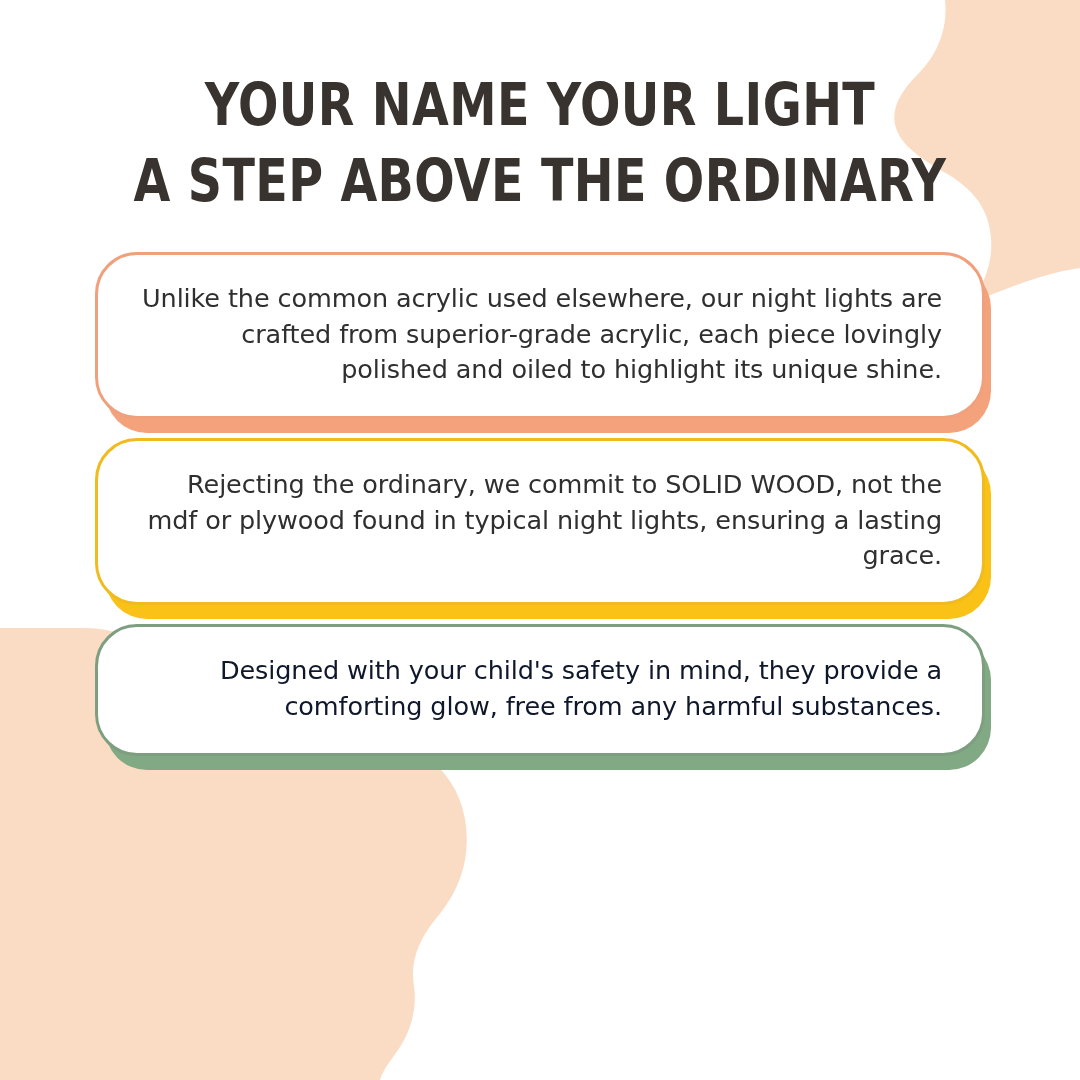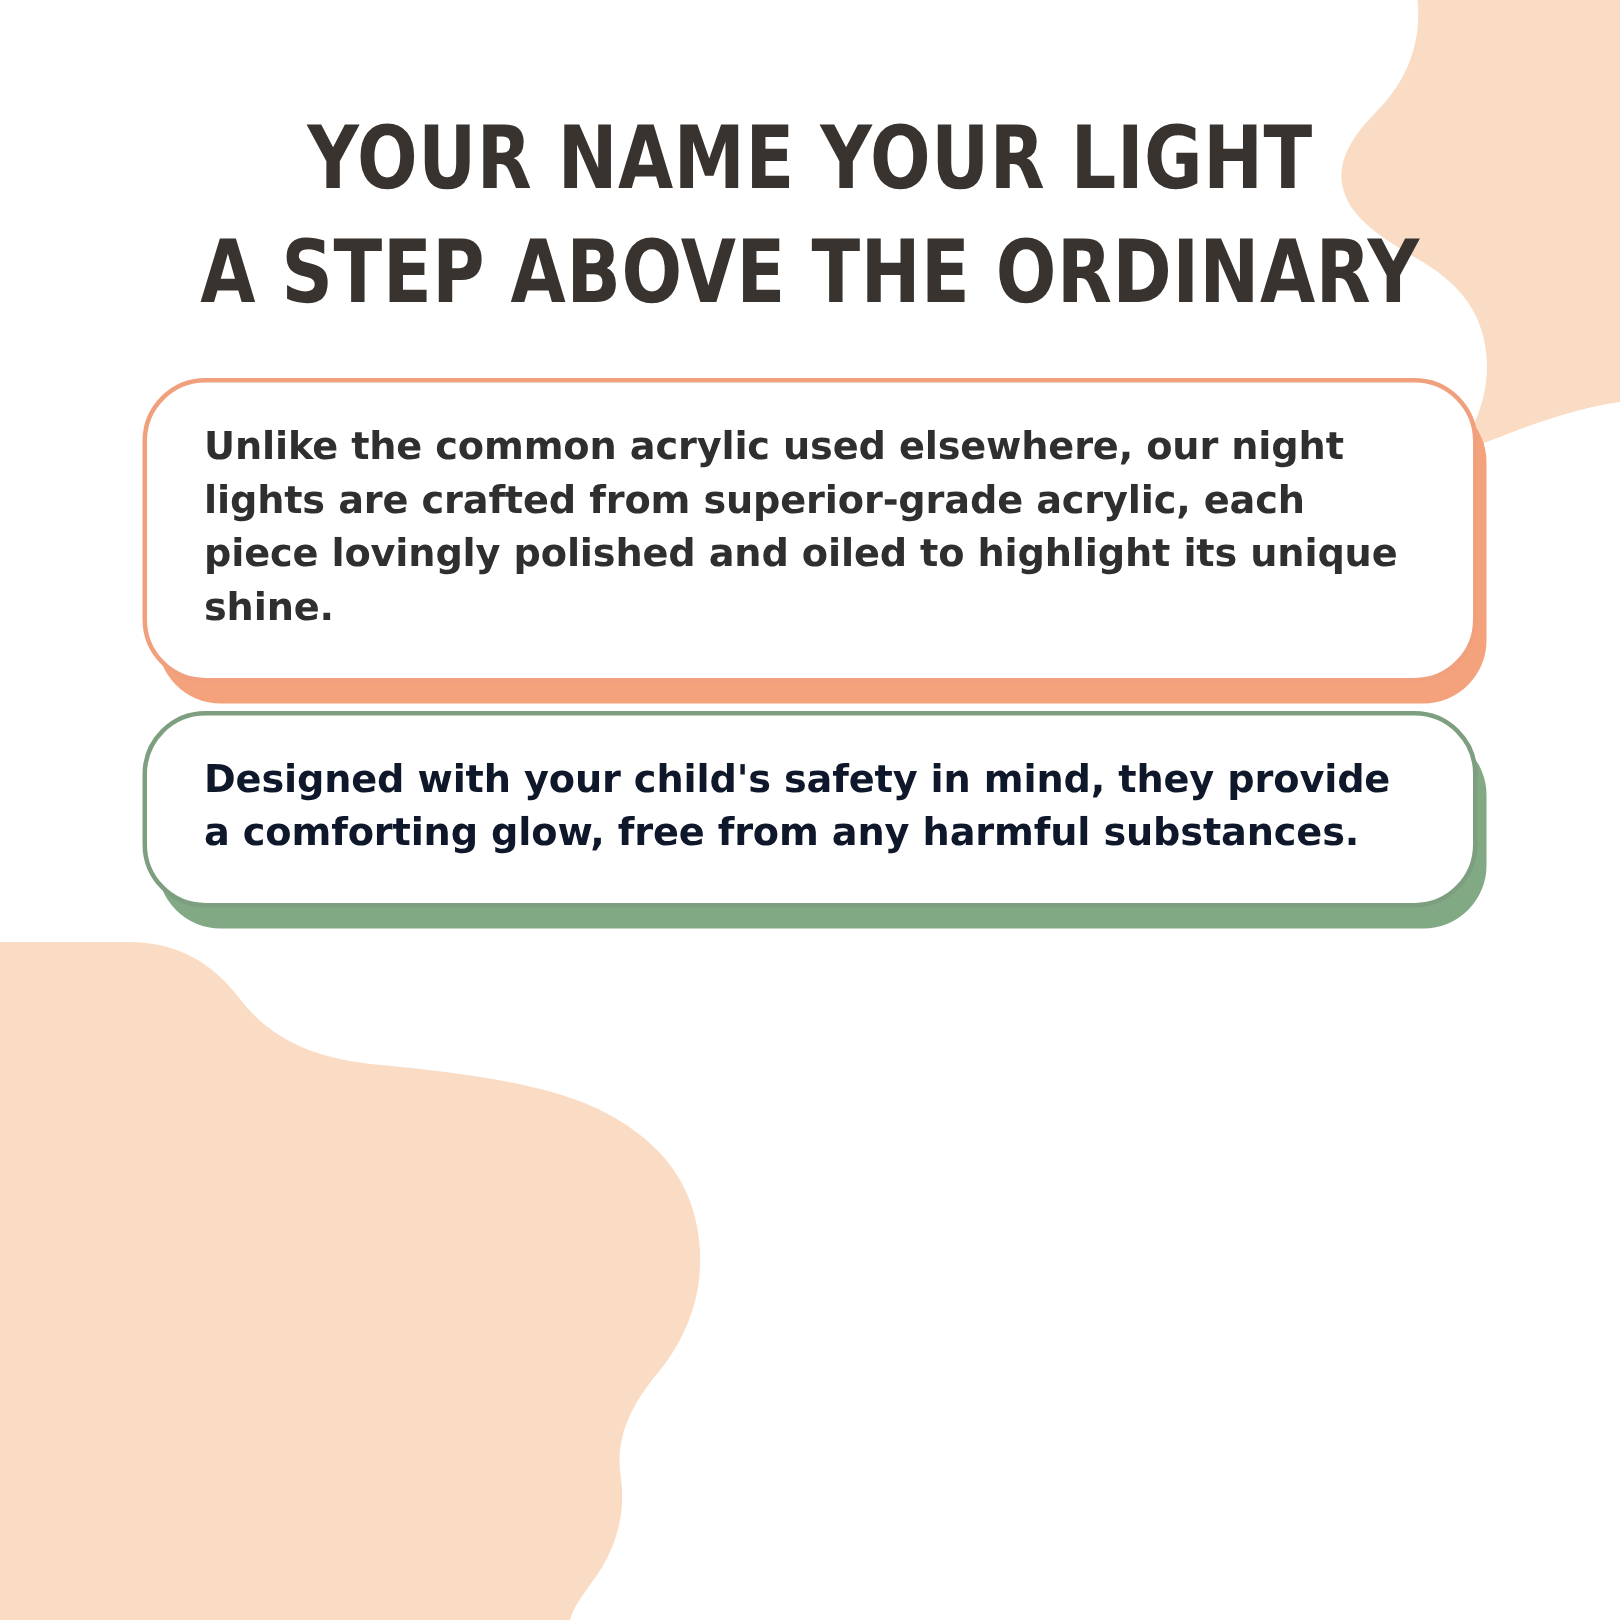--- a/index.html
+++ b/index.html
@@ -97,25 +97,26 @@
     border-width: 3px;
     padding: 26px 40px 28px 38px;
     z-index: 2;
     min-height: 96px;
     display: flex;
     align-items: center;
   }
 
   .card-text {
     font-family: "DejaVu Sans", sans-serif;
-    font-weight: 700;
+    font-weight: 400;
     font-size: 25.5px;
     line-height: 1.40;
     color: #2f2f2f;
     letter-spacing: -0.1px;
+    text-align: right;
   }
 
   
   .card.lines-3 .card-body { min-height: 138px; }
   .card.lines-2 .card-body { min-height: 100px; }
 </style>
 </head>
 <body>
 
 <div id="canvas" style="background: rgb(255, 255, 255);">
@@ -154,20 +155,26 @@
   <div class="cards">
 
     <div class="card lines-3">
       <div class="card-shadow" style="background: rgb(244, 162, 124);"></div>
       <div class="card-body" style="border-color: rgb(240, 160, 124);">
         <div class="card-text" style="color: rgb(47, 47, 47);">Unlike the common acrylic used elsewhere, our night lights are crafted from superior-grade acrylic, each piece lovingly polished and oiled to highlight its unique shine.</div>
       </div>
     </div>
 
 
+    <div class="card lines-3">
+      <div class="card-shadow" style="background: rgb(250, 193, 22);"></div>
+      <div class="card-body" style="border-color: rgb(240, 187, 30);">
+        <div class="card-text" style="color: rgb(47, 47, 47);">Rejecting the ordinary, we commit to SOLID WOOD, not the mdf or plywood found in typical night lights, ensuring a lasting grace.</div>
+      </div>
+    </div>
 
 
     <div class="card lines-2">
       <div class="card-shadow" style="background: rgb(128, 169, 132);"></div>
       <div class="card-body" style="border-color: rgb(125, 159, 128);">
         <div class="card-text" style="color: #0f172a;">Designed with your child's safety in mind, they provide a comforting glow, free from any harmful substances.</div>
       </div>
     </div>
 
   </div>

